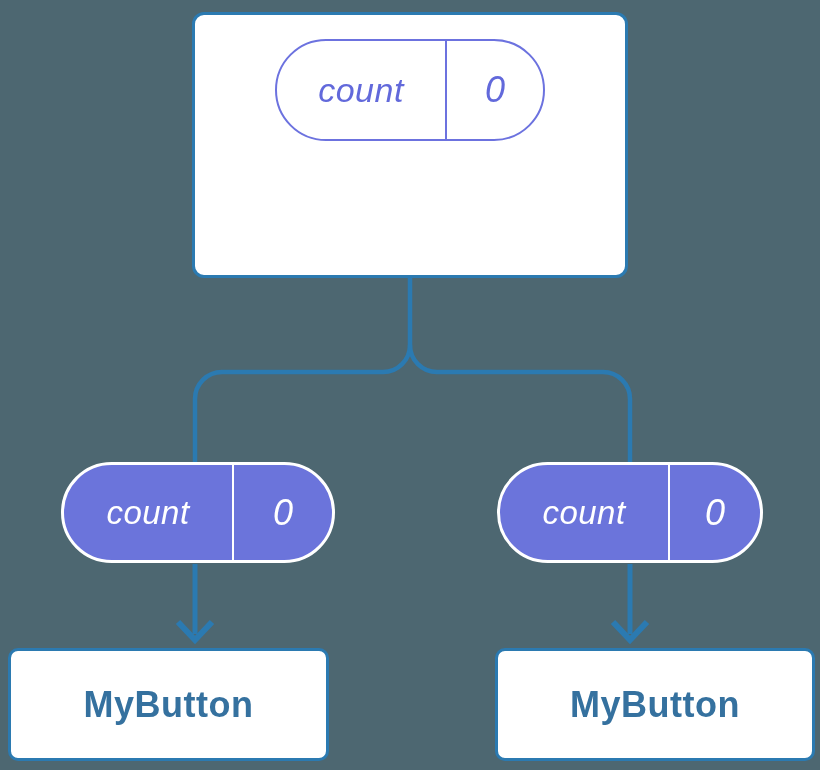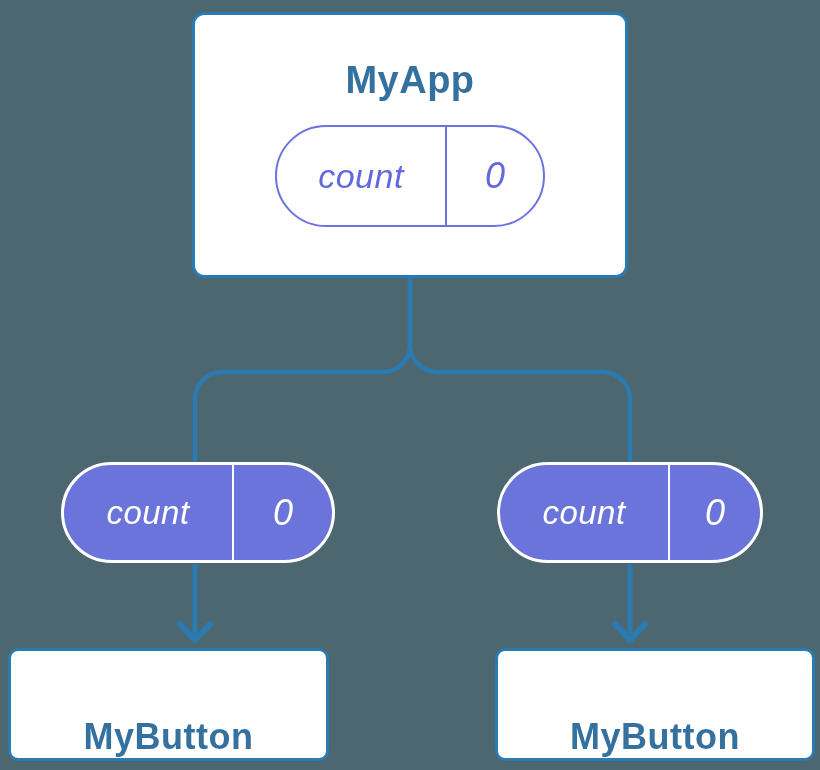--- a/index.html
+++ b/index.html
@@ -42,21 +42,21 @@
     text-align:center;
     color:var(--component-text);
     font-weight:bold;
     font-size:38px;
     letter-spacing:.5px;
   }
   .root-card .card-title{margin-top:44px;line-height:42px;}
   .child-card{
     top:648px;width:321px;height:113px;
     border-radius:10px;
-    display:flex;align-items:flex-end;justify-content:center;
+    display:flex;align-items:center;justify-content:center;
   }
   .child-card .card-title{font-size:36px;margin:0;}
   .card-left{left:8px;}
   .card-right{left:495px;width:320px;}
   .pill{
     display:flex;align-items:stretch;
     box-sizing:border-box;
     border-radius:51px;
     overflow:hidden;
     font-style:italic;
@@ -103,21 +103,20 @@
       <path d="M410 345 A27 27 0 0 1 383 372 L222 372 A27 27 0 0 0 195 399 L195 462"></path>
       <path d="M410 345 A27 27 0 0 0 437 372 L603 372 A27 27 0 0 1 630 399 L630 462"></path>
       <path stroke-width="5" d="M195 564 L195 634"></path>
       <path stroke-width="6" d="M178 622 L195 640 L212 622"></path>
       <path stroke-width="5" d="M630 564 L630 634"></path>
       <path stroke-width="6" d="M613 622 L630 640 L647 622"></path>
     </g>
   </svg>
 
   <div class="card root-card">
-    <div class="card-title">MyApp</div>
     <div class="pill pill-outline">
       <span class="pill-label">count</span>
       <span class="pill-divider"></span>
       <span class="pill-value">0</span>
     </div>
   </div>
 
   <div class="pill pill-solid pill-left">
     <span class="pill-label">count</span>
     <span class="pill-divider"></span>

